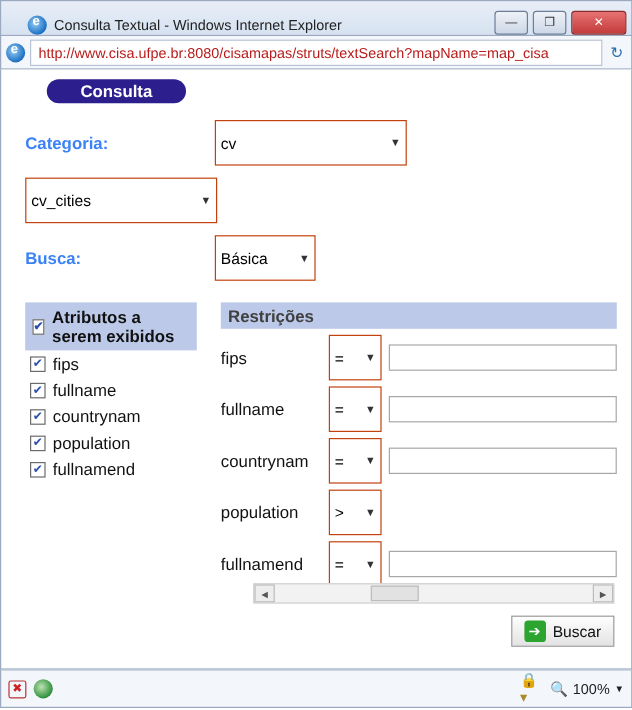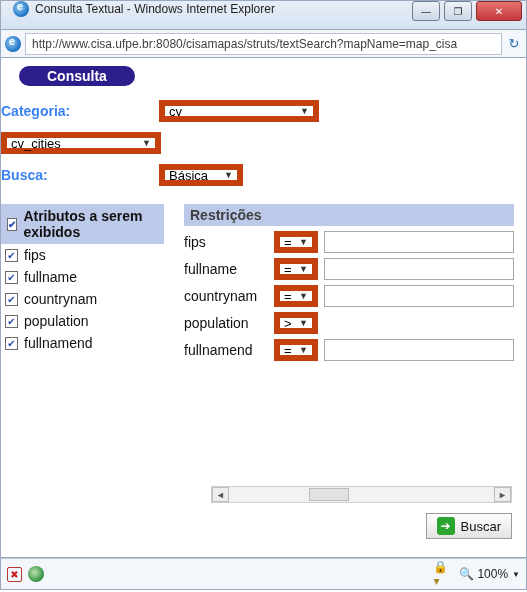--- a/index.html
+++ b/index.html
@@ -3,61 +3,61 @@
 <meta charset="utf-8">
 <style>
   * { margin: 0; padding: 0; box-sizing: border-box; font-family: "Segoe UI", Tahoma, sans-serif; }
   body { width: 527px; height: 592px; background: #fff; overflow: hidden; }
 
   
   .titlebar {
     height: 30px;
     background: linear-gradient(#e8eef7, #d6e2f1);
     border: 1px solid #9aa9bf;
-    display: flex; align-items: flex-start; justify-content: space-between;
-    padding-left: 12px;
+    display: flex; align-items: flex-end; justify-content: space-between;
+    padding-left: 22px;
   }
   .titlebar-left { display: flex; align-items: center; gap: 6px; font-size: 12px; color: #222; }
   .titlebar-buttons { display: flex; height: 20px; margin-right: 4px; gap: 4px; }
   .tb-btn {
     width: 28px; height: 20px; border: 1px solid #6d7d95; border-radius: 3px;
     display: flex; align-items: center; justify-content: center; font-size: 10px;
     background: linear-gradient(#eef2f8,#ccd7e6);
     color: #333;
   }
   .tb-btn.close { background: linear-gradient(#e77272,#c33a3a); color: #fff; width: 46px; border-color: #8a2b2b;}
   .tb-btn span { pointer-events: none; }
 
   .addrbar {
     height: 28px; border: 1px solid #9aa9bf; border-top: none;
     display: flex; align-items: center; padding: 0 4px; gap: 4px;
     background: #f3f6fb;
   }
   .addrbar input {
     flex: 1; height: 22px; border: 1px solid #b9c3d3; font-size: 12px;
-    padding: 0 6px; color: #404040; background: #fff;
+    padding: 0 6px; color: #b91c1c; background: #fff;
   }
 
   .content-outer {
     border: 1px solid #9aa9bf; border-top: none;
-    height: 500px; padding: 8px 12px 8px 0; position: relative;
+    height: 500px; padding: 8px 12px 8px 20px; position: relative;
     background: #fff;
   }
 
   .panel-title {
     background: #2c1e8c; color: #fff; font-weight: bold;
     border-radius: 14px; padding: 2px 28px; font-size: 14px; display: inline-block;
     margin-left: 18px;
   }
 
   .form-area { margin-top: 14px; }
   .form-row { display: flex; align-items: center; margin-bottom: 10px; font-size: 14px; }
   .form-row label { width: 158px; font-weight: bold; color: #3b82f6; }
   .sel {
-    height: 22px; border: 6px solid #c2410c; background: #fff; font-size: 13px;
+    height: 38px; border: 1px solid #c2410c; background: #fff; font-size: 13px;
     padding: 0 4px; display: flex; align-items: center; justify-content: space-between;
   }
   .sel .arrow { font-size: 9px; color: #333; margin-left: 6px; }
 
   .lower { display: flex; gap: 20px; margin-top: 18px; }
 
   .attrs { width: 180px; }
   .attrs h3 {
     background: #bcc9e8; font-size: 14px; padding: 3px 6px; color: #111;
     display: flex; align-items: center; gap: 6px; height: 40px;

